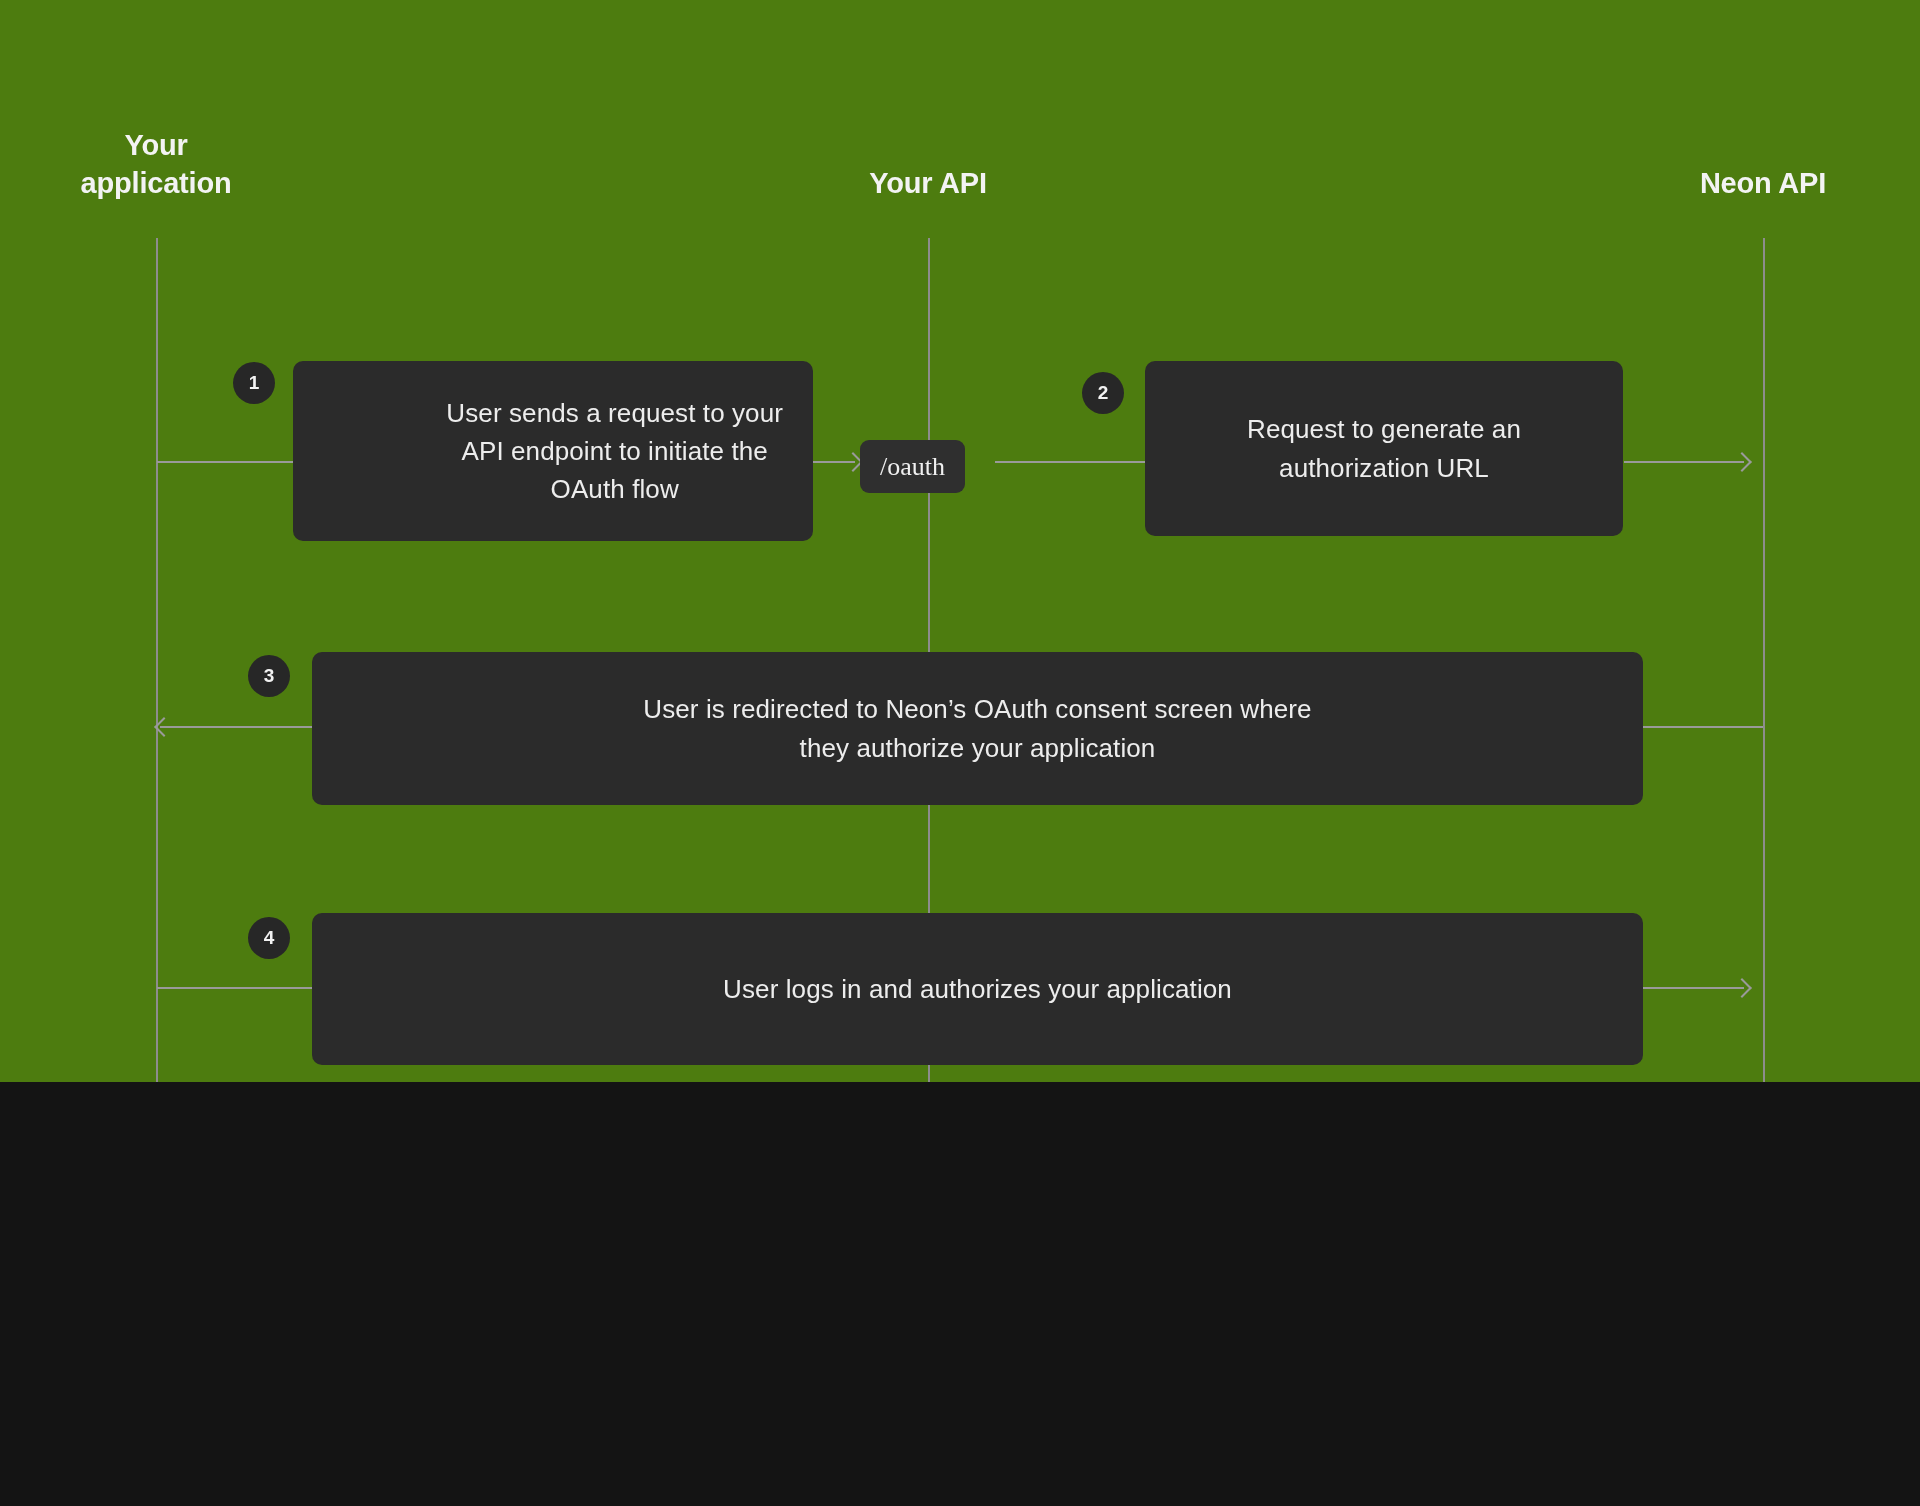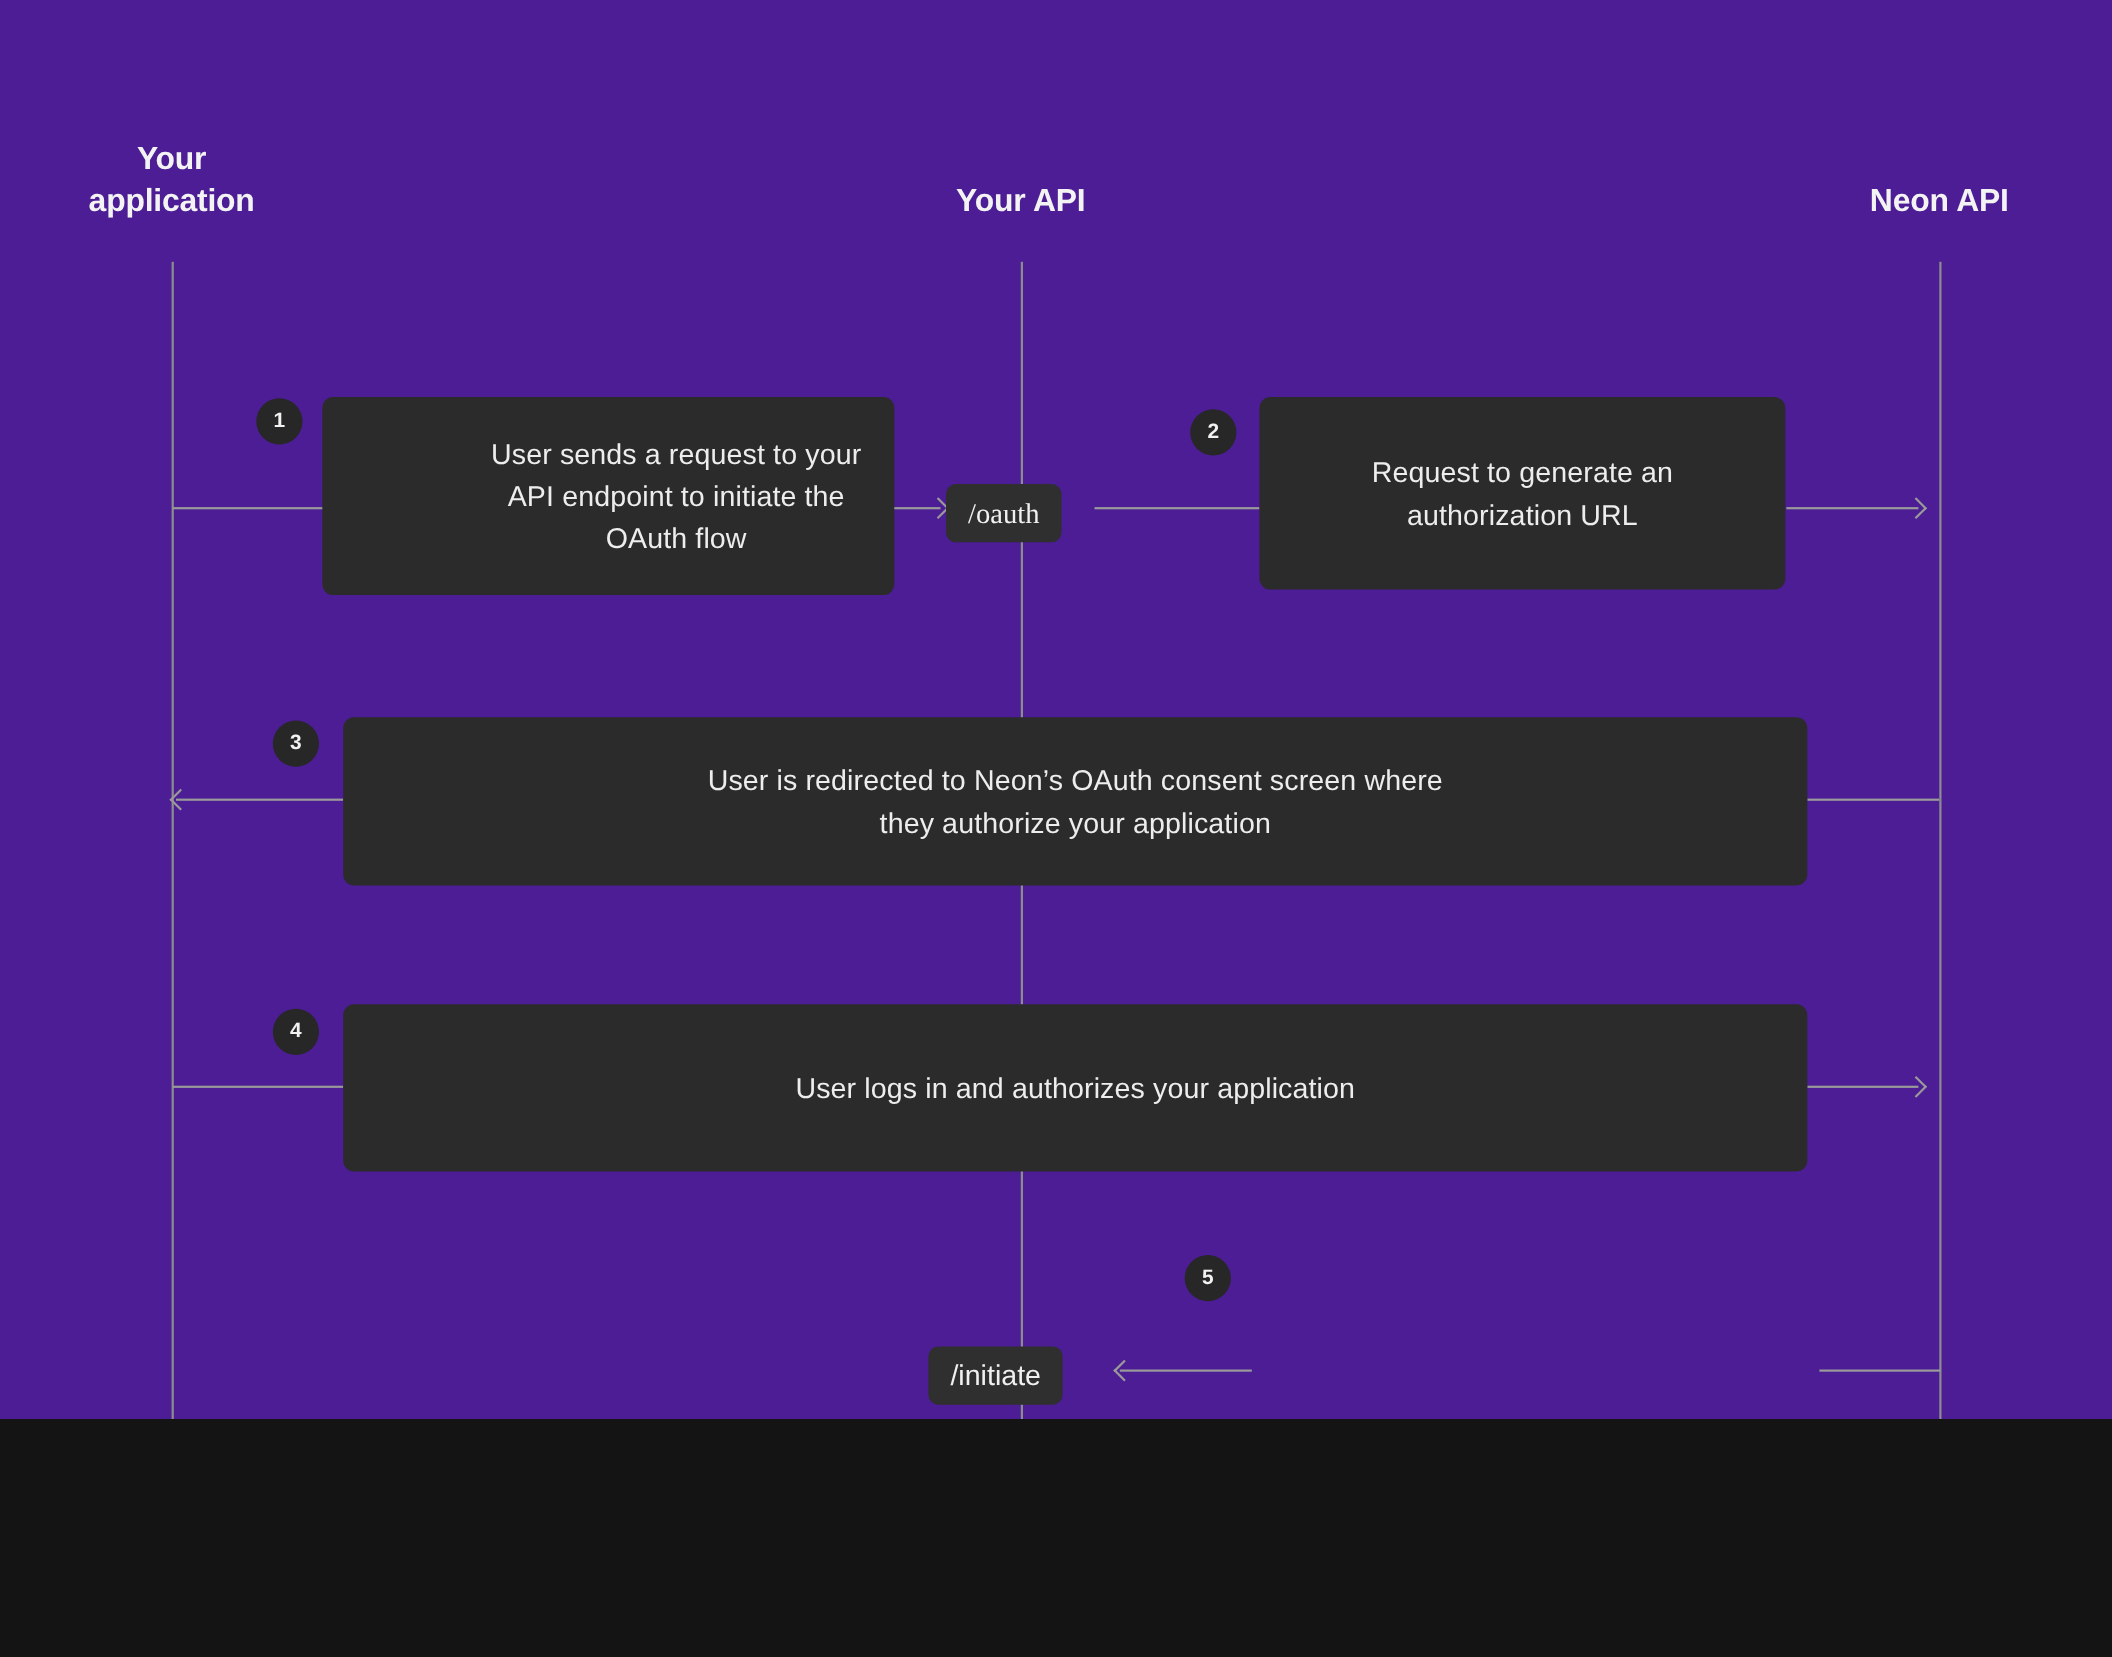--- a/index.html
+++ b/index.html
@@ -11,22 +11,22 @@
 
   body {
     font-family: "Liberation Sans", sans-serif;
     color: #e9e9e9;
     -webkit-font-smoothing: antialiased;
   }
 
   .diagram {
     position: relative;
     width: 1920px;
-    height: 1290px;
-    background: #4c1d95;
+    height: 1082px;
+    background: #4d7c0f;
     overflow: hidden;
   }
 
   
   .lifeline {
     position: absolute;
     width: 2px;
     background: #8d8d8d;
     top: 238px;
     height: 1108px;

